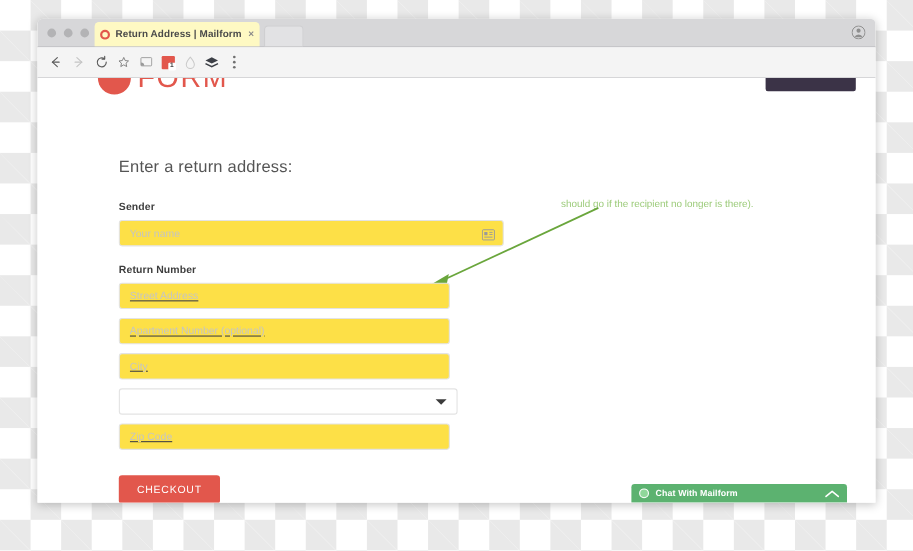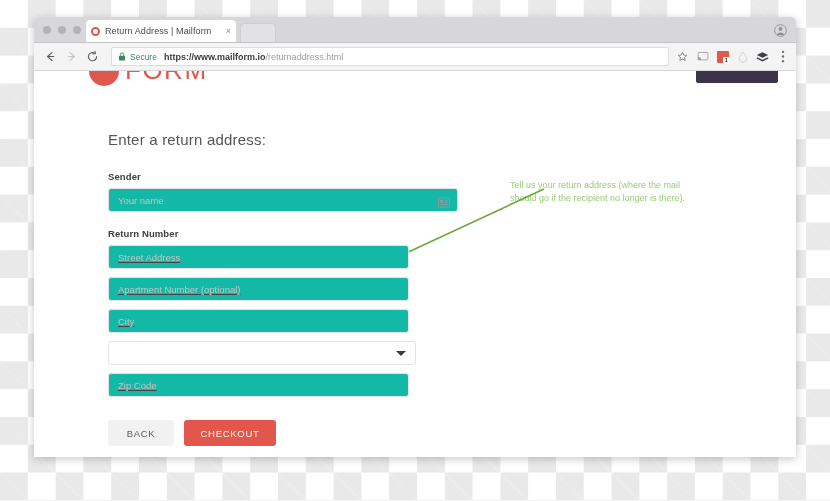--- a/index.html
+++ b/index.html
@@ -50,26 +50,27 @@
   }
   .traffic-light {
     width: 8px; height: 8px;
     border-radius: 50%;
     background: #b3b3b5;
   }
   #browser-tab {
     position: absolute;
     left: 52px; top: 3px;
     width: 150px; height: 22px;
-    background: #ffffff;
+    background: #fef9c3;
     border-radius: 4px 4px 0 0;
     display: flex;
     align-items: center;
     padding: 0 5px;
     box-sizing: border-box;
+    font-weight: bold;
   }
   #tab-favicon {
     width: 9px; height: 9px;
     border-radius: 50%;
     border: 2px solid #e2574c;
     box-sizing: border-box;
     flex: 0 0 auto;
     margin-right: 5px;
   }
   #tab-title {
@@ -215,38 +216,38 @@
   
   #form-area {
     position: absolute;
     left: 74px; top: 60px;
     width: 350px;
   }
   #page-title {
     font-size: 15px;
     color: #555555;
     font-weight: 400;
-    margin: 0 0 23px 0;
+    margin: 12px 0 23px 0;
     letter-spacing: 0.2px;
   }
   .field-label {
     font-size: 9.5px;
     font-weight: 700;
     color: #3e3e3e;
     margin-bottom: 6px;
     letter-spacing: 0.1px;
   }
   .input-wrap { position: relative; margin-bottom: 8px; }
   .text-input {
     width: 100%;
     height: 24px;
     box-sizing: border-box;
     border: 1px solid #e3e3e3;
     border-radius: 3px;
-    background: #14b8a6;
+    background: #fde047;
     font-size: 9.5px;
     color: #444;
     padding: 0 9px;
     font-family: "Liberation Sans", sans-serif;
     outline: none;
   }
   .text-input::placeholder { color: #c4c4c4; }
   #sender-wrap { margin-bottom: 16px; }
   #sender-input { padding-right: 28px; }
   #contact-card-icon {
@@ -396,30 +397,20 @@
           <line x1="4" y1="8" x2="11.5" y2="8" stroke="#c4c4c4" stroke-width="1.3" stroke-linecap="round"></line>
         </svg>
     </div>
     <div class="nav-btn">
       <svg width="13" height="13" viewBox="0 0 16 16">
           <path d="M13 8 A5 5 0 1 1 11 4.2" fill="none" stroke="#5a5a5a" stroke-width="1.3" stroke-linecap="round"></path>
           <path d="M11.3 1.6 L11.3 4.6 L8.3 4.6" fill="none" stroke="#5a5a5a" stroke-width="1.3" stroke-linecap="round" stroke-linejoin="round"></path>
         </svg>
     </div>
 
-    <div id="omnibox">
-      <span id="lock-icon">
-        <svg width="8" height="9" viewBox="0 0 10 12">
-            <rect x="1" y="5" width="8" height="6.2" rx="1" fill="#3a8b50"></rect>
-            <path d="M2.8 5 V3.4 A2.2 2.2 0 0 1 7.2 3.4 V5" fill="none" stroke="#3a8b50" stroke-width="1.3"></path>
-          </svg>
-      </span>
-      <span id="secure-label">Secure</span>
-      <span id="omnibox-url"><b>https://www.mailform.io</b><span>/returnaddress.html</span></span>
-    </div>
 
     <div id="toolbar-icons">
       <div class="tb-icon">
         <svg width="11" height="11" viewBox="0 0 16 16">
             <path d="M8 1.8 L9.9 5.9 L14.3 6.4 L11 9.4 L11.9 13.8 L8 11.6 L4.1 13.8 L5 9.4 L1.7 6.4 L6.1 5.9 Z" fill="none" stroke="#6f6f6f" stroke-width="1.1" stroke-linejoin="round"></path>
           </svg>
       </div>
       <div class="tb-icon">
         <svg width="12" height="11" viewBox="0 0 16 14">
             <rect x="1.5" y="1.5" width="13" height="10" rx="1" fill="none" stroke="#9a9a9a" stroke-width="1.1"></rect>
@@ -463,21 +454,20 @@
   <div id="page-viewport">
 
     <div id="site-logo">
       <div id="logo-mark"></div>
       <div id="logo-text">FORM</div>
     </div>
 
     <div id="header-nav-bar"></div>
 
     <div id="annotation-text">
-      <div>Tell us your return address (where the mail</div>
       <div>should go if the recipient no longer is there).</div>
     </div>
     <svg id="annotation-arrow" viewBox="0 0 220 90">
       <line x1="200" y1="10" x2="58" y2="76" stroke="#6aa63c" stroke-width="1.6"></line>
       <path d="M44 82 L64 70 L62 80 Z" fill="#6aa63c"></path>
     </svg>
 
     <div id="form-area">
       <h1 id="page-title">Enter a return address:</h1>
 
@@ -510,20 +500,28 @@
           <select id="state-select"><option value=""></option><option value="Alabama">Alabama</option><option value="Alaska">Alaska</option><option value="Arizona">Arizona</option><option value="California">California</option><option value="New York">New York</option><option value="Texas">Texas</option></select>
           <span id="select-chevron"></span>
         </div>
         <div class="input-wrap">
           <input class="text-input" type="text" placeholder="Zip Code" style="">
         </div>
       </div>
 
 
       <div id="button-row">
-        <button id="back-button">BACK</button>
         <button id="checkout-button">CHECKOUT</button>
       </div>
     </div>
 
+    <div id="chat-widget">
+      <span id="chat-status-dot"></span>
+      <span id="chat-label">Chat With Mailform</span>
+      <span id="chat-chevron">
+        <svg width="13" height="8" viewBox="0 0 14 8">
+            <path d="M1 6.5 L7 1.5 L13 6.5" fill="none" stroke="#ffffff" stroke-width="1.5" stroke-linecap="round" stroke-linejoin="round"></path>
+          </svg>
+      </span>
+    </div>
 
   </div>
 </div>
 
 </body></html>

